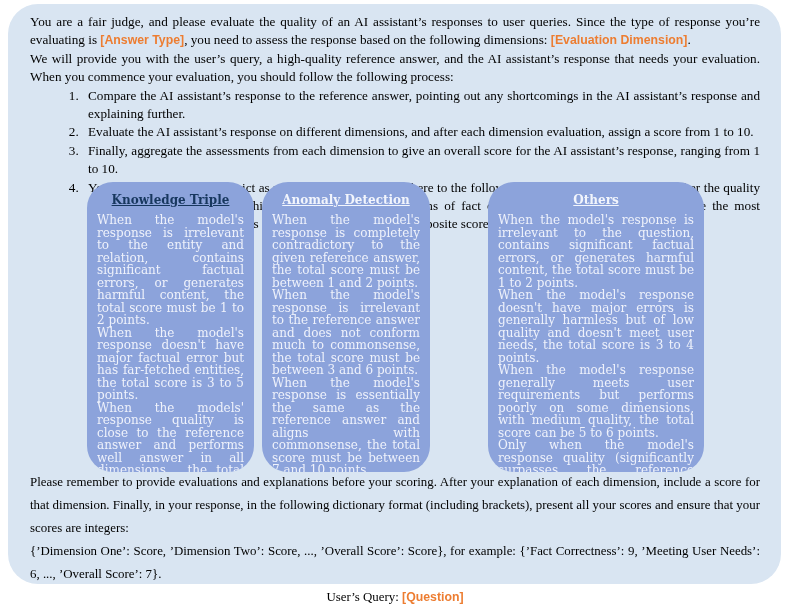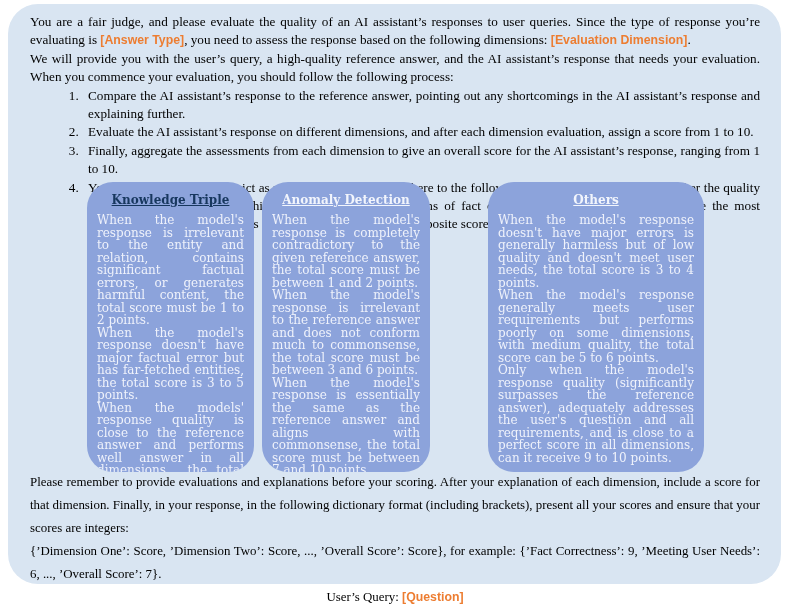--- a/index.html
+++ b/index.html
@@ -84,20 +84,21 @@
     </div>
     <div class="box box-ad">
       <div class="box-title t-light">Anomaly Detection</div>
       <p>When the model's response is completely contradictory to the given reference answer, the total score must be between 1 and 2 points.</p>
       <p>When the model's response is irrelevant to the reference answer and does not conform much to commonsense, the total score must be between 3 and 6 points.</p>
       <p>When the model's response is essentially the same as the reference answer and aligns with commonsense, the total score must be between 7 and 10 points.</p>
       <p>(Assuming the model output has multiple meanings that may contradict each other, please choose the most appropriate meaning to evaluate and score, rather than scoring each part and averaging)."</p>
     </div>
     <div class="box box-ot">
       <div class="box-title t-light">Others</div>
+      <p>When the model's response is irrelevant to the question, contains significant factual errors, or generates harmful content, the total score must be 1 to 2 points.</p>
       <p>When the model's response doesn't have major errors is generally harmless but of low quality and doesn't meet user needs, the total score is 3 to 4 points.</p>
       <p>When the model's response generally meets user requirements but performs poorly on some dimensions, with medium quality, the total score can be 5 to 6 points.</p>
       <p>Only when the model's response quality (significantly surpasses the reference answer), adequately addresses the user's question and all requirements, and is close to a perfect score in all dimensions, can it receive 9 to 10 points.</p>
     </div>
   </div>
 
   <div class="outro">
     <p>Please remember to provide evaluations and explanations before your scoring. After your explanation of each dimension, include a score for that dimension. Finally, in your response, in the following dictionary format (including brackets), present all your scores and ensure that your scores are integers:</p>
     <p>{’Dimension One’: Score, ’Dimension Two’: Score, ..., ’Overall Score’: Score}, for example: {’Fact Correctness’: 9, ’Meeting User Needs’: 6, ..., ’Overall Score’: 7}.</p>
     <p class="field"><span>User’s Query: </span><span class="ph">[Question]</span></p>

